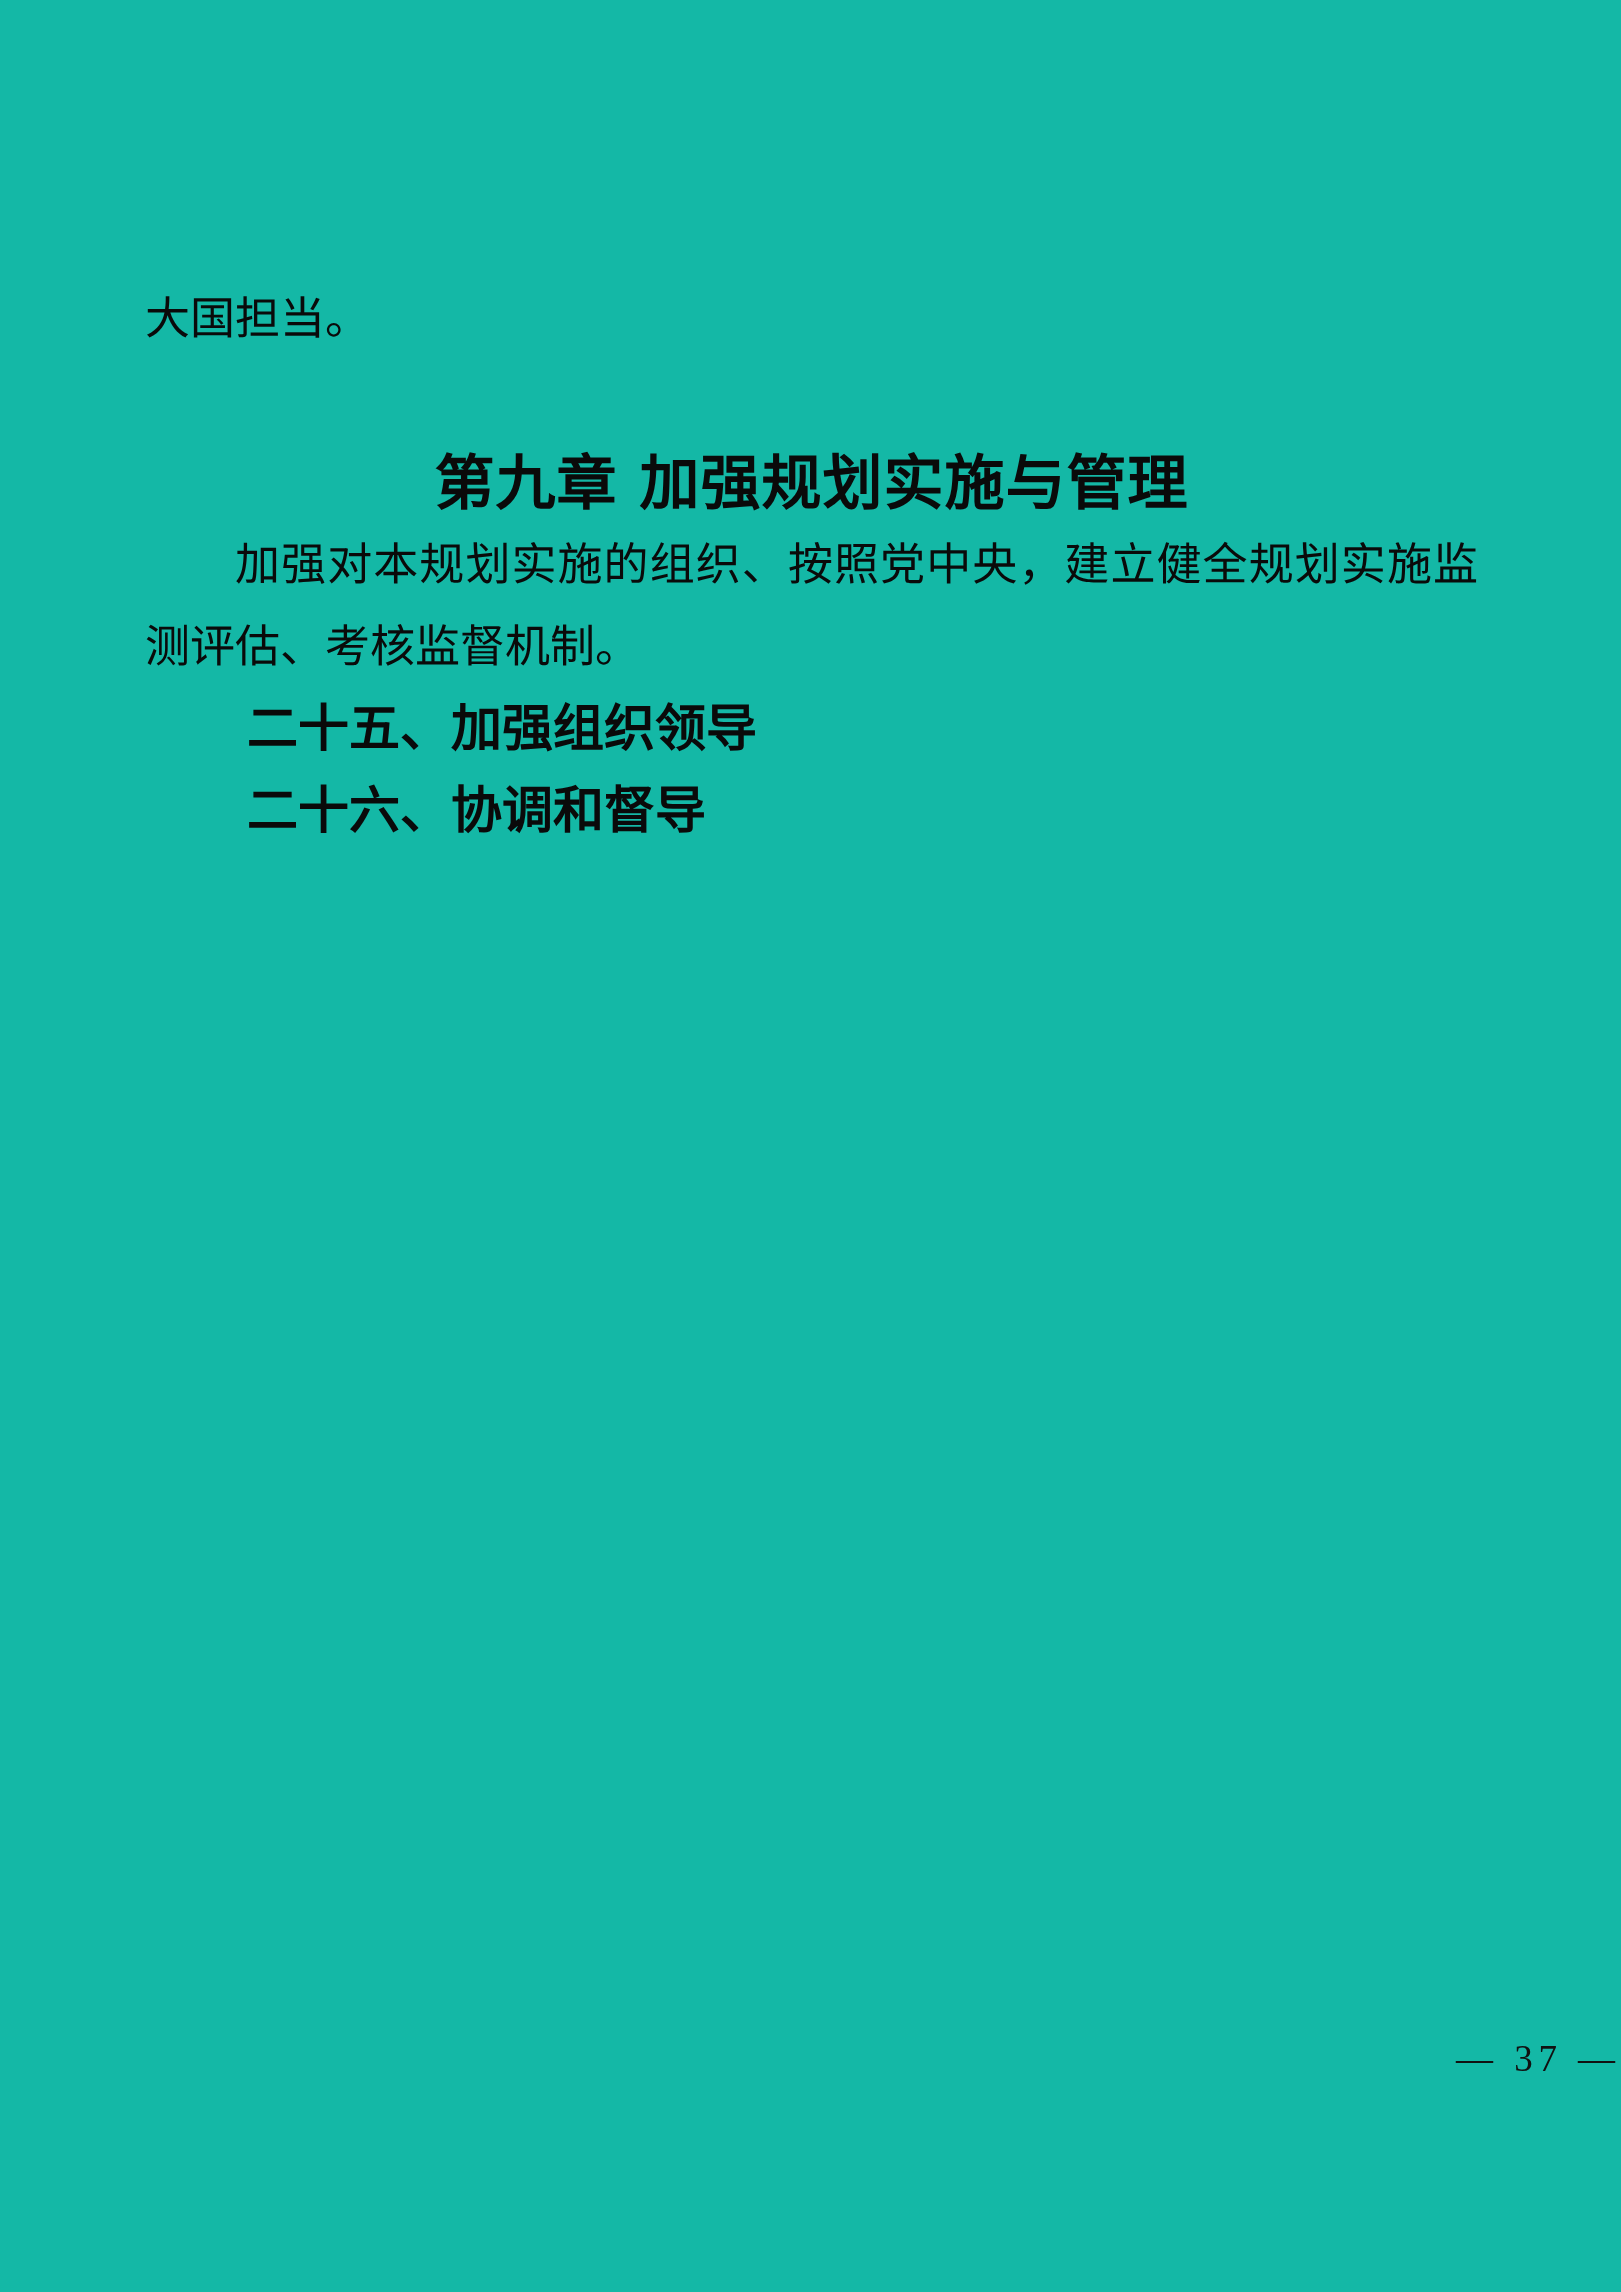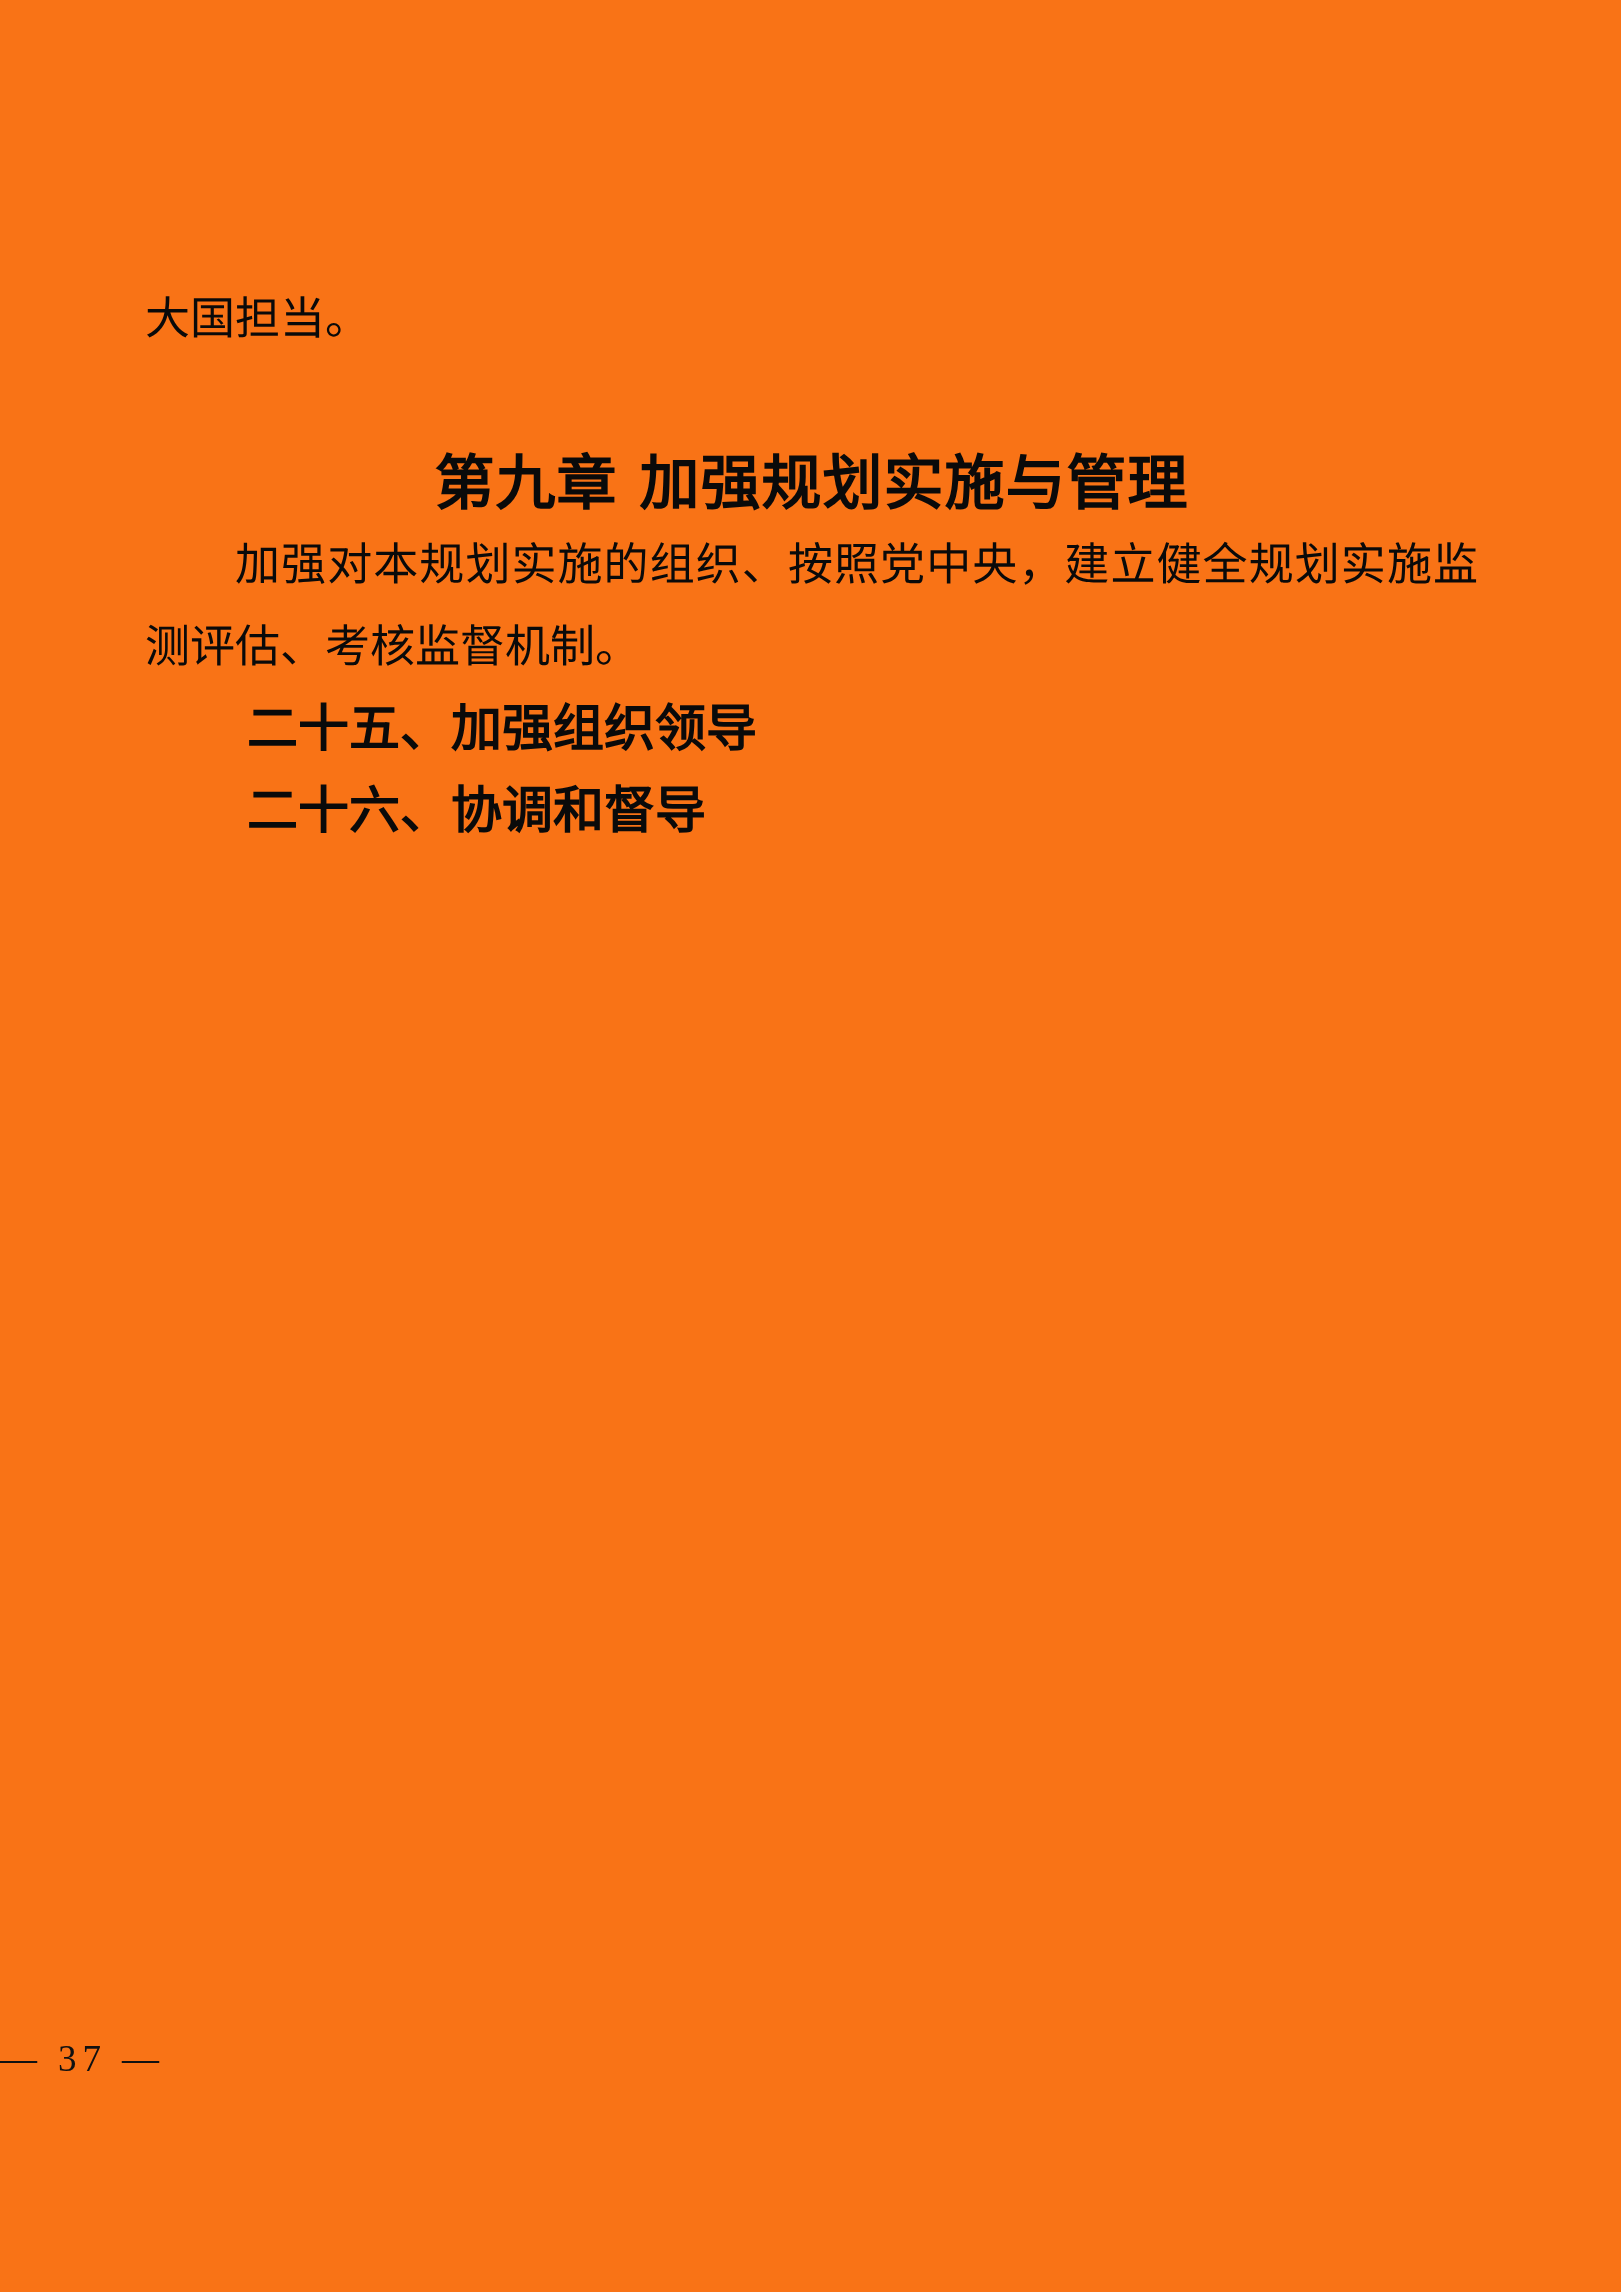--- a/index.html
+++ b/index.html
@@ -4,21 +4,21 @@
 <style>
   html, body {
     margin: 0;
     padding: 0;
     background: #e8e8e8;
   }
   .page {
     position: relative;
     width: 1621px;
     height: 2293px;
-    background: #f97316;
+    background: #14b8a6;
     color: #0a0a0a;
     overflow: hidden;
     font-family: "Liberation Serif", "DejaVu Serif", serif;
   }
   .content {
     padding: 278px 143px 0 145px;
     font-size: 45px;
     line-height: 82px;
   }
   .body-line,
@@ -44,21 +44,21 @@
     text-indent: 2em;
     font-family: "DejaVu Sans", "Liberation Sans", sans-serif;
     font-weight: 700;
     font-size: 51px;
   }
   .page-footer {
     position: absolute;
     top: 2037px;
     left: 0;
     width: 100%;
-    text-align: left;
+    text-align: right;
     font-size: 37px;
     letter-spacing: 5.9px;
     font-family: "Liberation Serif", "DejaVu Serif", serif;
     color: #111111;
   }
 </style>
 </head>
 <body>
 
 <div class="page">

